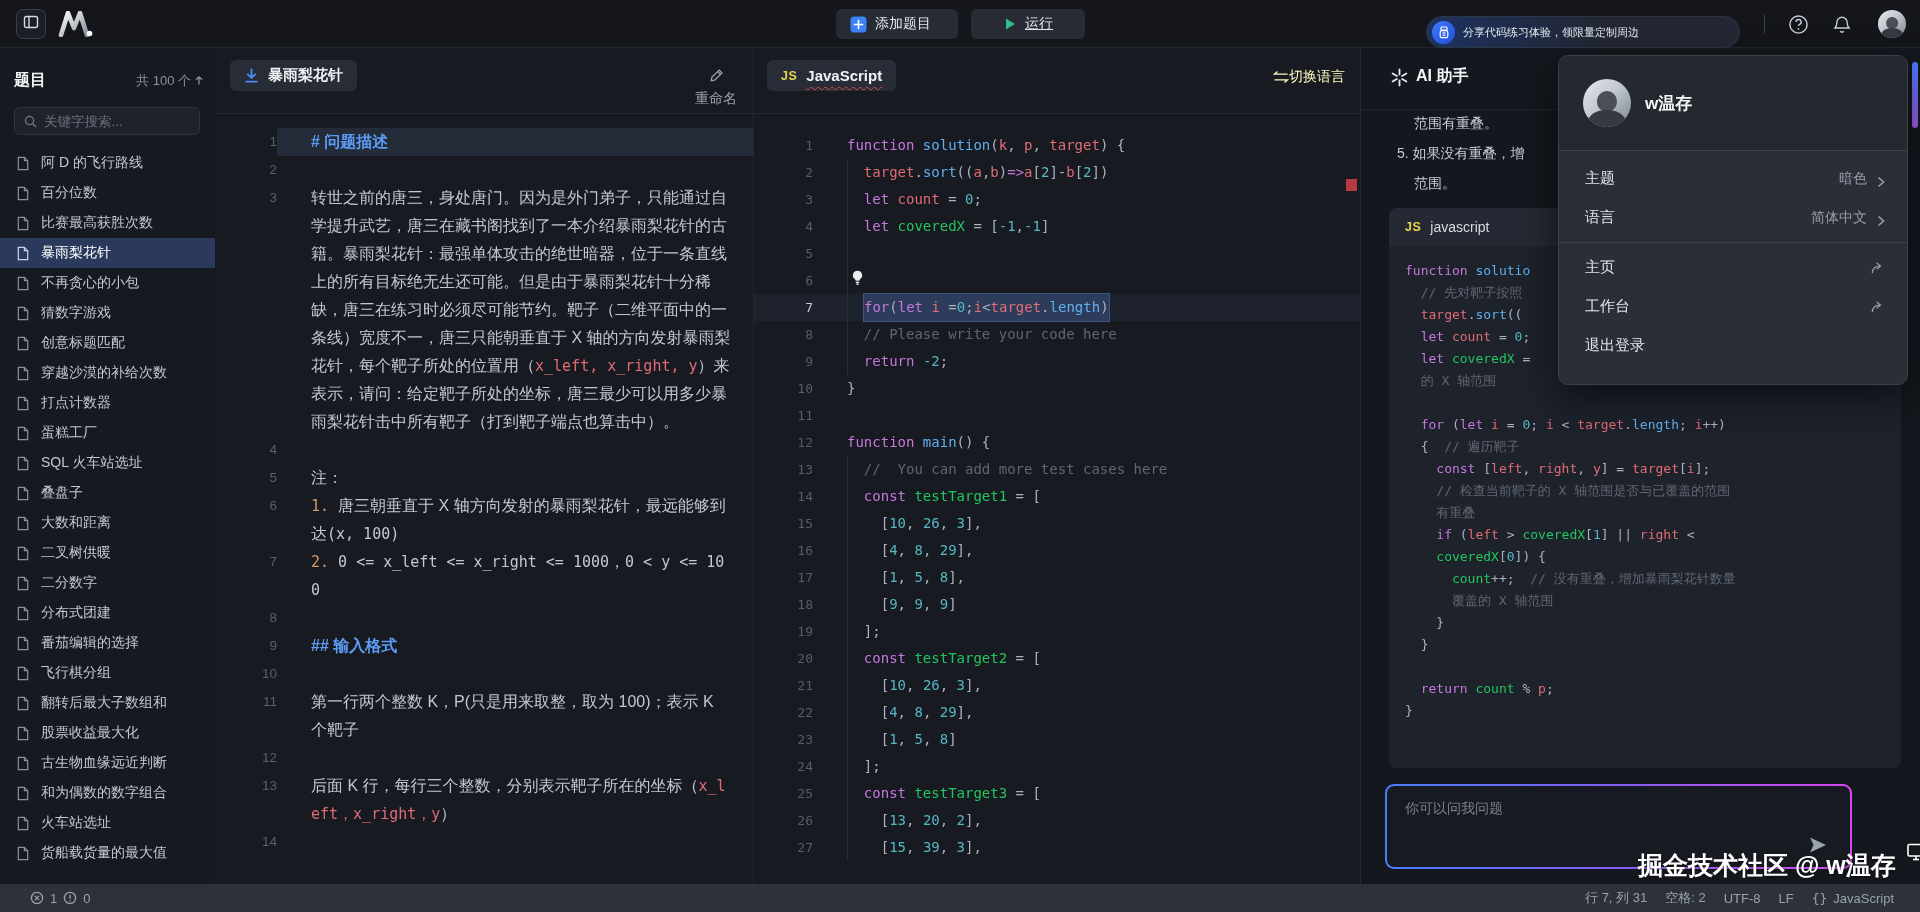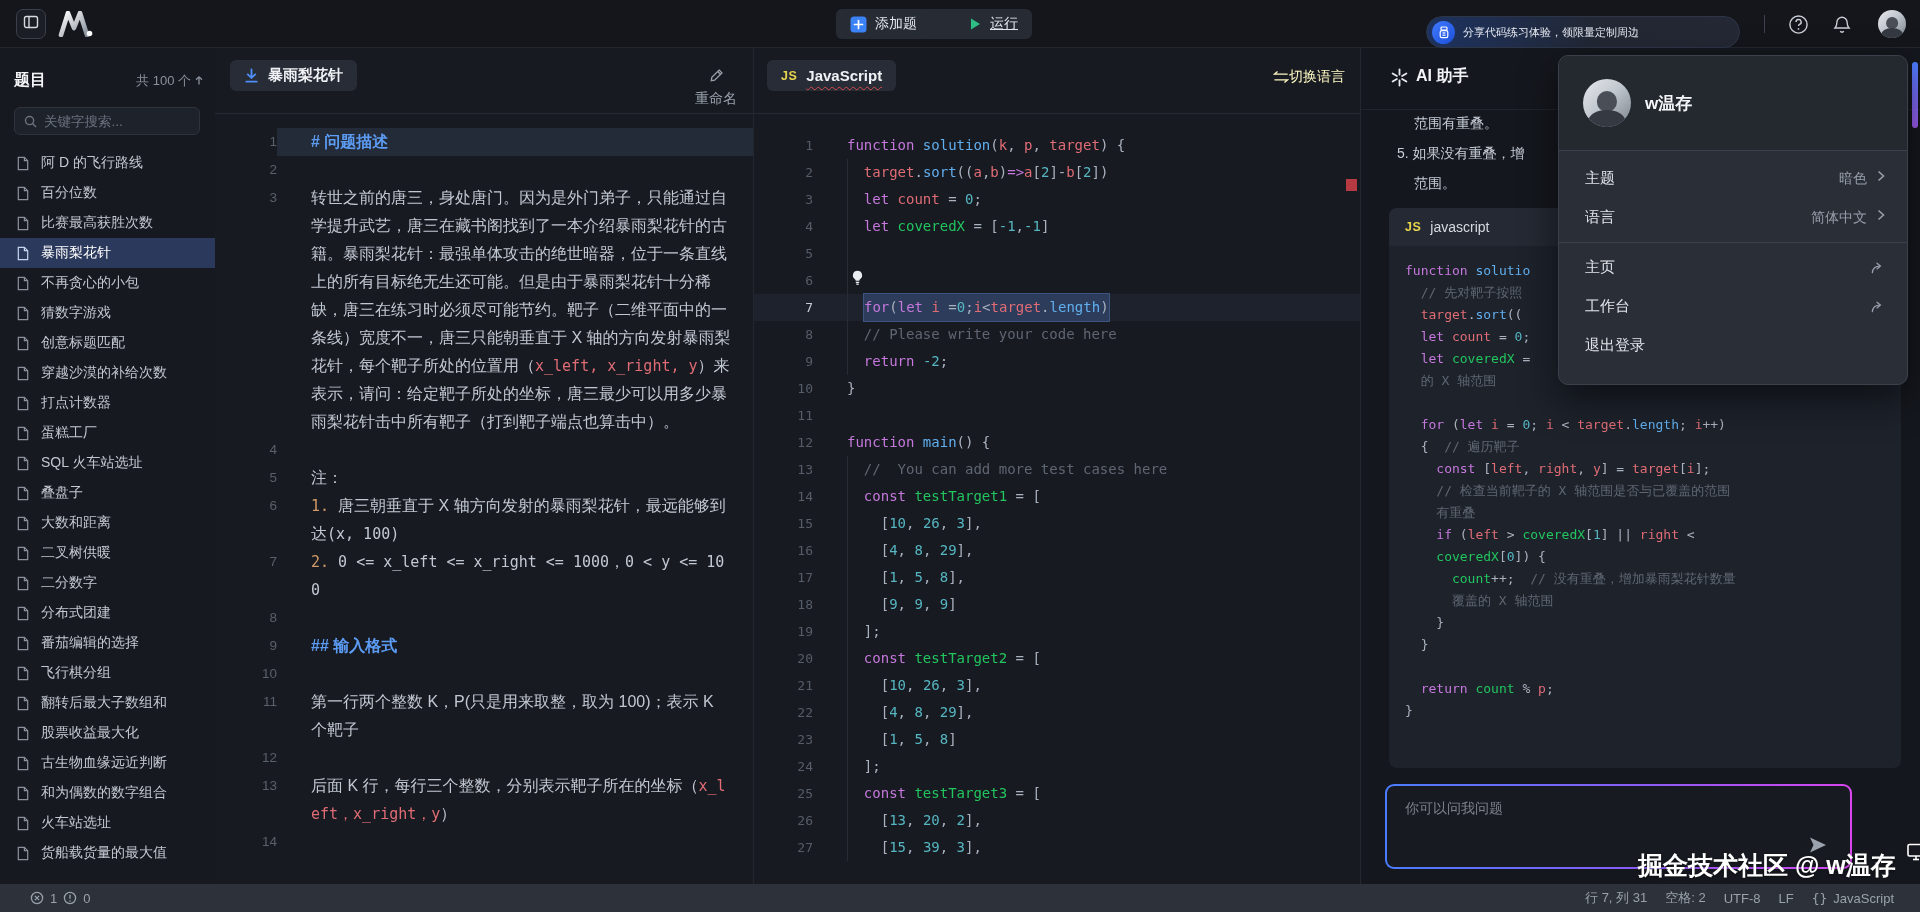--- a/index.html
+++ b/index.html
@@ -5,21 +5,21 @@
   * { margin:0; padding:0; box-sizing:border-box; }
   html,body { width:1920px; height:912px; overflow:hidden; background:#101216; }
   body { font-family:"Liberation Sans", sans-serif; position:relative; color:#c7ccd4; }
 
   
   .topbar { position:absolute; left:0; top:0; width:1920px; height:48px; background:#14161c; border-bottom:1px solid #23272f; z-index:40; }
   .tb-toggle { position:absolute; left:16px; top:9px; width:30px; height:30px; border:1px solid #3a404b; border-radius:7px; display:flex; align-items:center; justify-content:center; color:#d6dae0; background:#1b1e25; cursor:pointer; }
   .tb-logo { position:absolute; left:58px; top:11px; width:36px; height:26px; }
   .tb-btn { position:absolute; top:9px; height:30px; background:#262b34; border-radius:6px; display:flex; align-items:center; gap:8px; padding:0 14px; font-size:14px; color:#e3e6ec; cursor:pointer; }
   .tb-btn.add { left:836px; width:122px; }
-  .tb-btn.run { left:918px; width:114px; justify-content:flex-end;text-decoration:underline; }
+  .tb-btn.run { left:971px; width:114px; justify-content:center;text-decoration:underline; }
   .tb-banner { position:absolute; left:1426px; top:16px; width:314px; height:32px; border-radius:16px; background:linear-gradient(90deg,#1d3260 0%, #222733 55%, #232834 100%); border:1px solid #2d3547; display:flex; align-items:center; gap:8px; padding:0 12px 0 5px; font-size:11px; color:#e6eaf2; cursor:pointer; }
   .tb-banner .medal { width:23px; height:23px; border-radius:50%; background:linear-gradient(135deg,#3f7bff,#1d4ed8); display:flex; align-items:center; justify-content:center; }
   .tb-div { position:absolute; left:1764px; top:15px; width:1px; height:18px; background:#3a404c; }
   .tb-ico { position:absolute; top:12px; width:24px; height:24px; color:#c9ced6; cursor:pointer; display:flex; align-items:center; justify-content:center; }
   .avatar { border-radius:50%; overflow:hidden; background:linear-gradient(135deg,#e7e9ed 0%,#c2c8cf 45%,#7b838c 100%); position:relative; }
   .avatar:before { content:""; position:absolute; left:50%; top:26%; width:42%; height:42%; transform:translateX(-50%); border-radius:50%; background:#4a4f57; }
   .avatar:after { content:""; position:absolute; left:50%; bottom:-12%; width:78%; height:48%; transform:translateX(-50%); border-radius:50% 50% 0 0; background:#343942; }
   .tb-avatar { position:absolute; left:1878px; top:10px; width:28px; height:28px; cursor:pointer; }
 
   
@@ -93,21 +93,21 @@
   .ai-input .ph { position:absolute; left:18px; top:14px; font-size:14px; color:#7d828c; }
   .send-ico { position:absolute; right:22px; bottom:12px; width:20px; height:20px; color:#9aa3ad; cursor:pointer; }
   .ai-scrollbar { position:absolute; left:1912px; top:62px; width:6px; height:66px; border-radius:3px; background:linear-gradient(180deg,#4a7dff,#a05cf0); z-index:30; }
 
   
   .dropdown { position:absolute; left:1558px; top:55px; width:350px; height:330px; background:#2a2e37; border:1px solid #3b404a; border-radius:10px; box-shadow:0 14px 36px rgba(0,0,0,.55); z-index:100; overflow:hidden; }
   .dd-header { height:95px; background:#24282f; border-bottom:1px solid #3b404a; position:relative; }
   .dd-avatar { position:absolute; left:24px; top:23px; width:48px; height:48px; }
   .dd-name { position:absolute; left:86px; top:36px; font-size:17px; font-weight:bold; color:#f4f6f9; }
   .dd-row { height:39px; display:flex; align-items:center; padding:0 22px 0 26px; font-size:15px; color:#e2e5ea; cursor:pointer; }
-  .dd-row .dd-val { margin-left:auto; font-size:14px; color:#989fab; display:flex; align-items:flex-start; gap:10px; }
+  .dd-row .dd-val { margin-left:auto; font-size:14px; color:#989fab; display:flex; align-items:flex-end; gap:10px; }
   .dd-sep { height:1px; background:#3b404a; margin:5px 0; }
   .dd-rows { padding-top:8px; }
 
   
   .watermark { position:absolute; left:1638px; top:849px; z-index:60; display:flex; align-items:flex-start; gap:8px; color:#ffffff; font-weight:bold; font-size:25px; text-shadow:0 1px 3px rgba(0,0,0,.45); white-space:nowrap; }
   .wm-ico { width:26px; height:26px; margin-top:-8px; color:#fff; }
 
   
   .statusbar { position:absolute; left:0; top:884px; width:1920px; height:28px; background:#2c313a; z-index:50; font-size:13px; color:#9aa2ac; }
   .sb-left { position:absolute; left:30px; top:0; height:28px; display:flex; align-items:center; gap:6px; }

